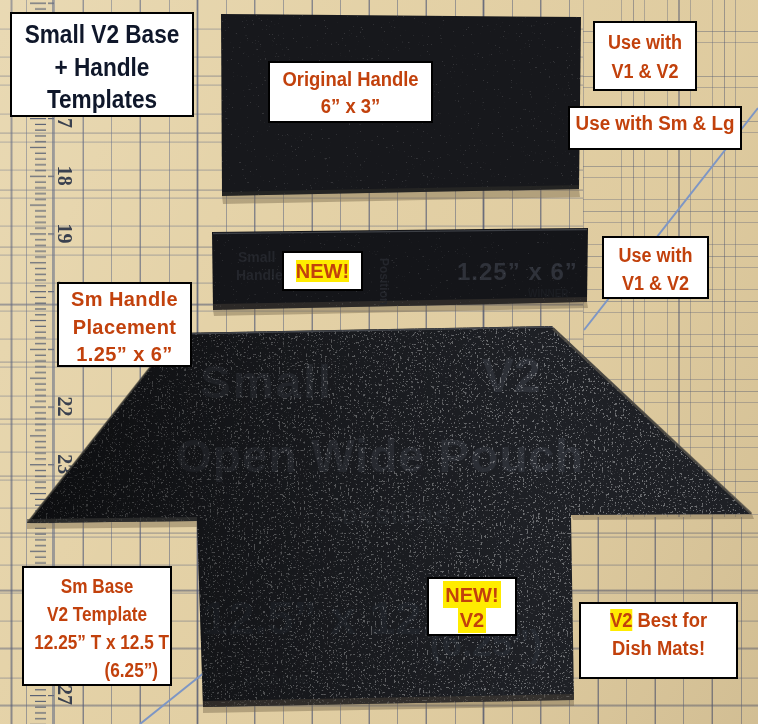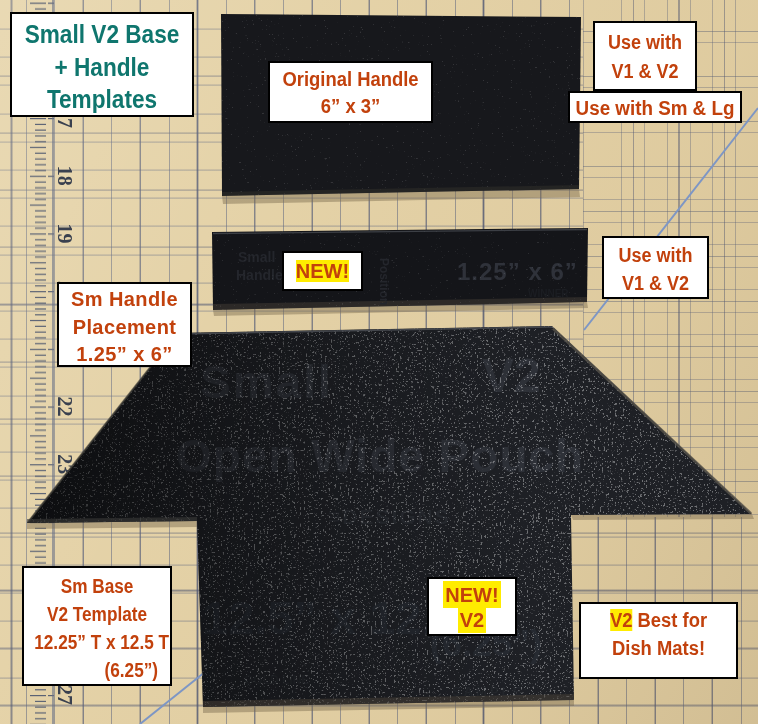--- a/index.html
+++ b/index.html
@@ -132,33 +132,33 @@
       <text x="238" y="262" font-size="14">Small</text>
       <text x="236" y="280" font-size="14">Handle</text>
       <text x="380" y="258" font-size="12" transform="rotate(90 380 258)">Position</text>
       <text x="457" y="280" font-size="24" letter-spacing="1" fill="#2f323a">1.25” x 6”</text>
       <text x="528" y="297" font-size="10" fill="#1b1d22">WINNER</text>
     </g>
     <polygon points="212,232 588,228 587,302 213,310" fill="#ffffff" filter="url(#spk2)" opacity="0.10"></polygon>
   </g>
 </svg>
 
-<div class="label" style="left:10px;top:12px;width:184px;height:105px;color:#0f766e;">
+<div class="label" style="left:10px;top:12px;width:184px;height:105px;color:#0f172a;">
     <div style="transform:scaleX(.87);transform-origin:50% 0;font-size:26px;line-height:32.5px;white-space:nowrap;padding-top:4px;">Small V2 Base<br>+ Handle<br>Templates</div>
   </div>
 
 <div class="label" style="left:268px;top:61px;width:165px;height:62px;">
     <div style="transform:scaleX(.92);transform-origin:50% 0;font-size:20px;line-height:27px;white-space:nowrap;padding-top:3px;">Original Handle<br>6” x 3”</div>
   </div>
 
 <div class="label" style="left:593px;top:21px;width:104px;height:70px;">
     <div style="transform:scaleX(.90);transform-origin:50% 0;font-size:20px;line-height:29px;white-space:nowrap;padding-top:5px;">Use with<br>V1 &amp; V2</div>
   </div>
 
-<div class="label" style="left:568px;top:91px;width:174px;height:32px;">
+<div class="label" style="left:568px;top:106px;width:174px;height:44px;">
     <div style="transform:scaleX(.94);transform-origin:50% 0;font-size:20px;line-height:31px;white-space:nowrap;">Use with Sm &amp; Lg</div>
   </div>
 
 <div class="label" style="left:57px;top:234px;width:135px;height:85px;margin-top:48px;">
     <div style="font-size:20px;line-height:27.5px;letter-spacing:.4px;white-space:nowrap;padding-top:2px;">Sm Handle<br>Placement<br>1.25” x 6”</div>
   </div>
 
 <div class="label" style="left:282px;top:251px;width:81px;height:40px;font-size:20px;line-height:36px;"><span class="hl">NEW!</span></div>
 
 <div class="label" style="left:602px;top:236px;width:107px;height:63px;">

